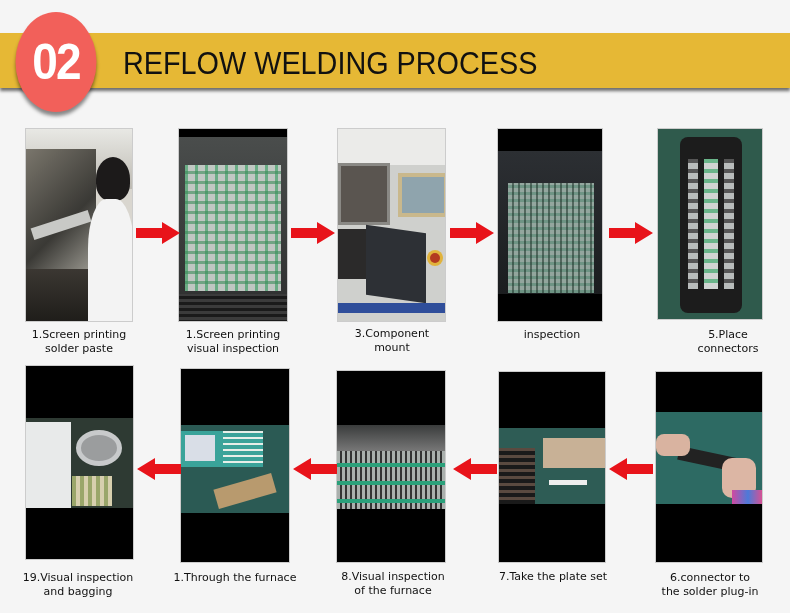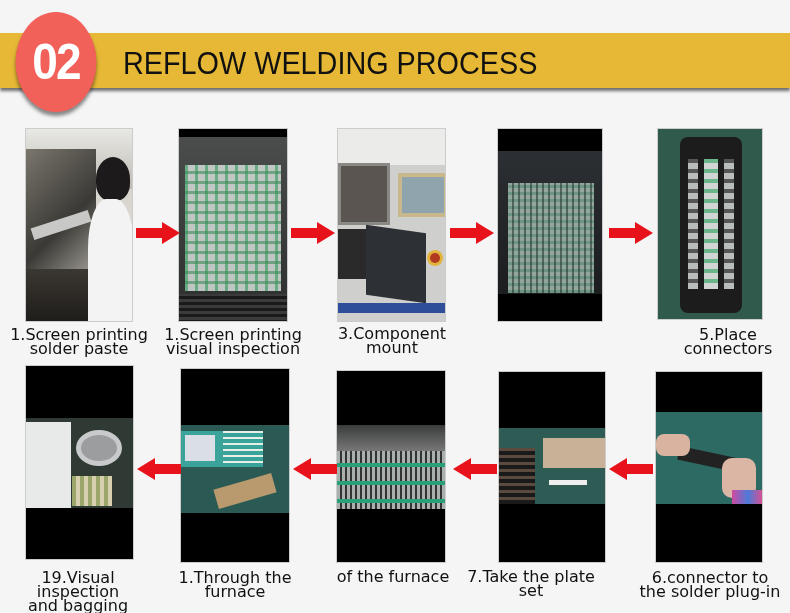--- a/index.html
+++ b/index.html
@@ -25,21 +25,21 @@
     font-family:"Liberation Sans", sans-serif; font-size:32px; color:#111;
     transform:scaleX(0.9); transform-origin:left center; white-space:nowrap;
   }
   .photo {
     position:absolute; background:#000; overflow:hidden;
     border:1px solid #ccc; box-sizing:border-box;
   }
   .scene { position:absolute; left:0; width:100%; }
   .caption {
     position:absolute; width:150px; text-align:center;
-    font-size:16px; line-height:14px; color:#111;
+    font-size:11px; line-height:14px; color:#111;
   }
   .arrow { position:absolute; width:44px; height:22px; }
 </style>
 </head>
 <body>
 
 <div class="banner"></div>
 <div class="badge">02</div>
 <div class="title">REFLOW WELDING PROCESS</div>
 
@@ -101,20 +101,21 @@
 </div>
 <div class="caption" style="left:158px;top:328px;">
   <div>1.Screen printing</div>
   <div>visual inspection</div>
 </div>
 <div class="caption" style="left:317px;top:327px;">
   <div>3.Component</div>
   <div>mount</div>
 </div>
 <div class="caption" style="left:477px;top:328px;">
+  <div>inspection</div>
 </div>
 <div class="caption" style="left:653px;top:328px;">
   <div>5.Place</div>
   <div>connectors</div>
 </div>
 
 <div class="photo" style="left:25px;top:365px;width:109px;height:195px;">
   <div class="scene" style="top:52px;height:90px;background:#2e3a33;"></div>
   <div style="position:absolute;left:0;top:56px;width:45px;height:86px;background:#e8eaea;"></div>
   <div style="position:absolute;left:50px;top:64px;width:46px;height:36px;border-radius:50%;background:#9b9d9e;border:5px solid #c8cacb;box-sizing:border-box;"></div>
@@ -166,22 +167,23 @@
   </svg>
 
 <div class="caption" style="left:3px;top:571px;">
   <div>19.Visual inspection</div>
   <div>and bagging</div>
 </div>
 <div class="caption" style="left:160px;top:571px;">
   <div>1.Through the furnace</div>
 </div>
 <div class="caption" style="left:318px;top:570px;">
+  <div>8.Visual inspection</div>
   <div>of the furnace</div>
 </div>
-<div class="caption" style="left:456px;top:570px;">
+<div class="caption" style="left:478px;top:570px;">
   <div>7.Take the plate set</div>
   <div></div>
 </div>
 <div class="caption" style="left:635px;top:571px;text-align:center;">
   <div>6.connector to</div>
   <div>the solder plug-in</div>
 </div>
 
 </body></html>

